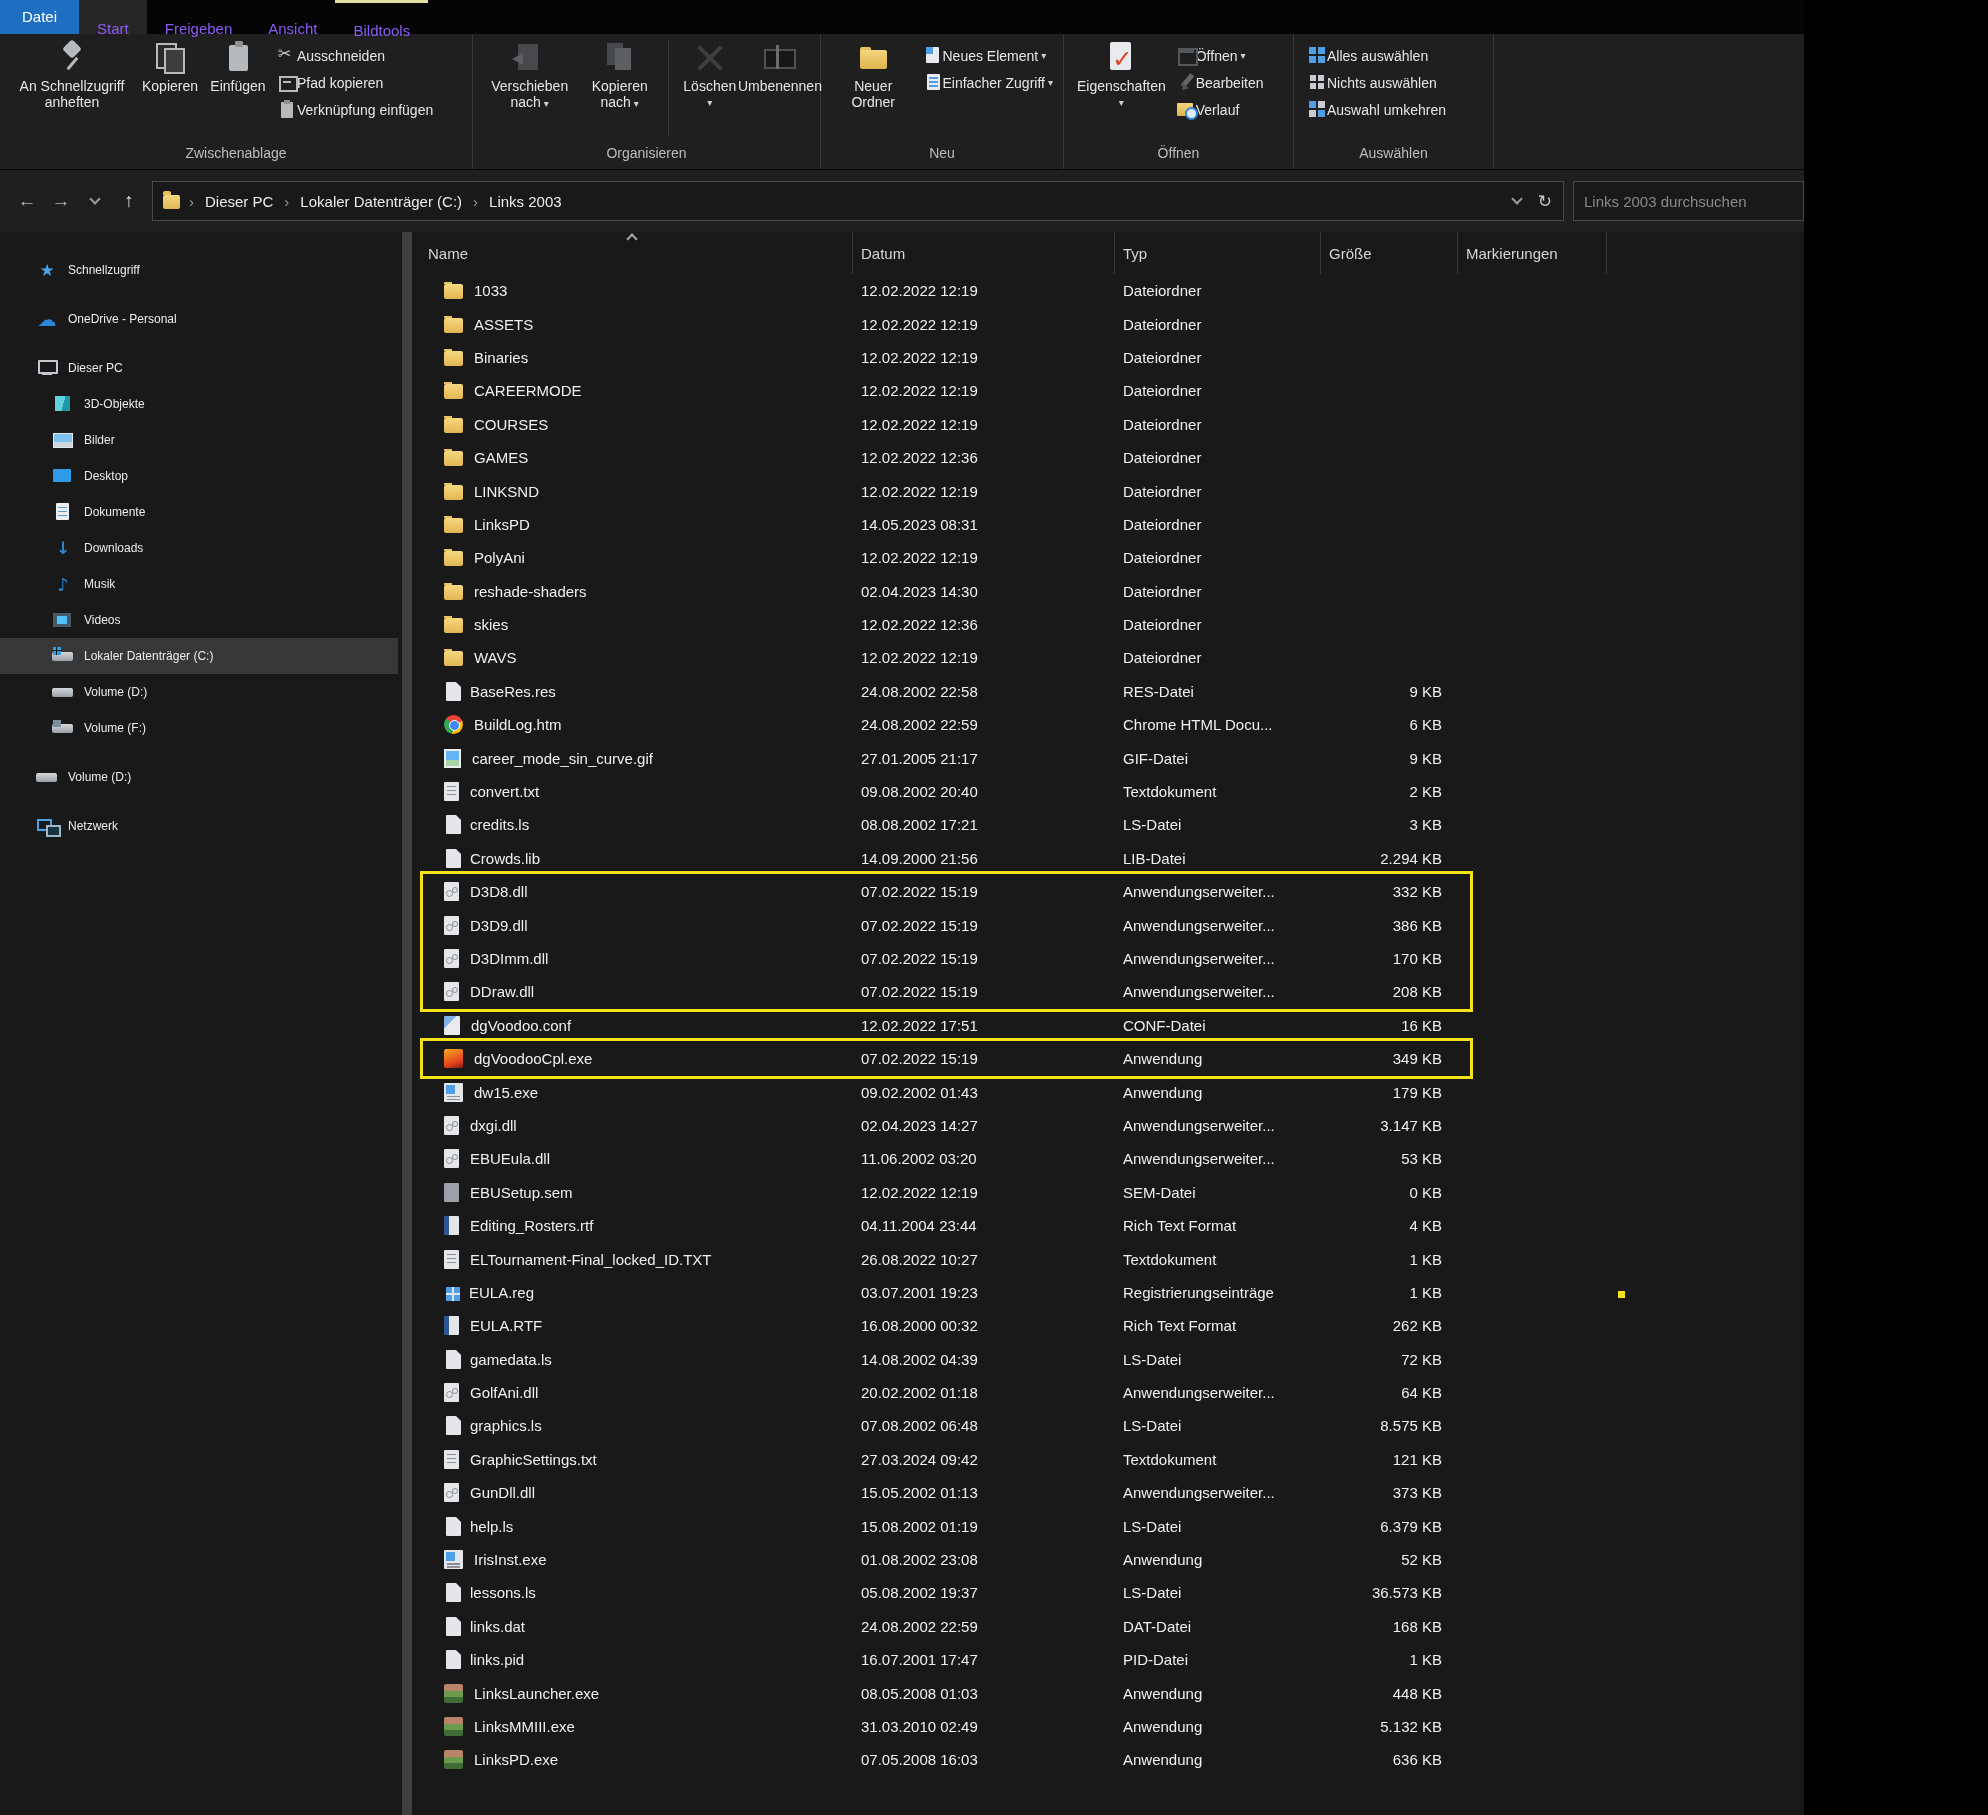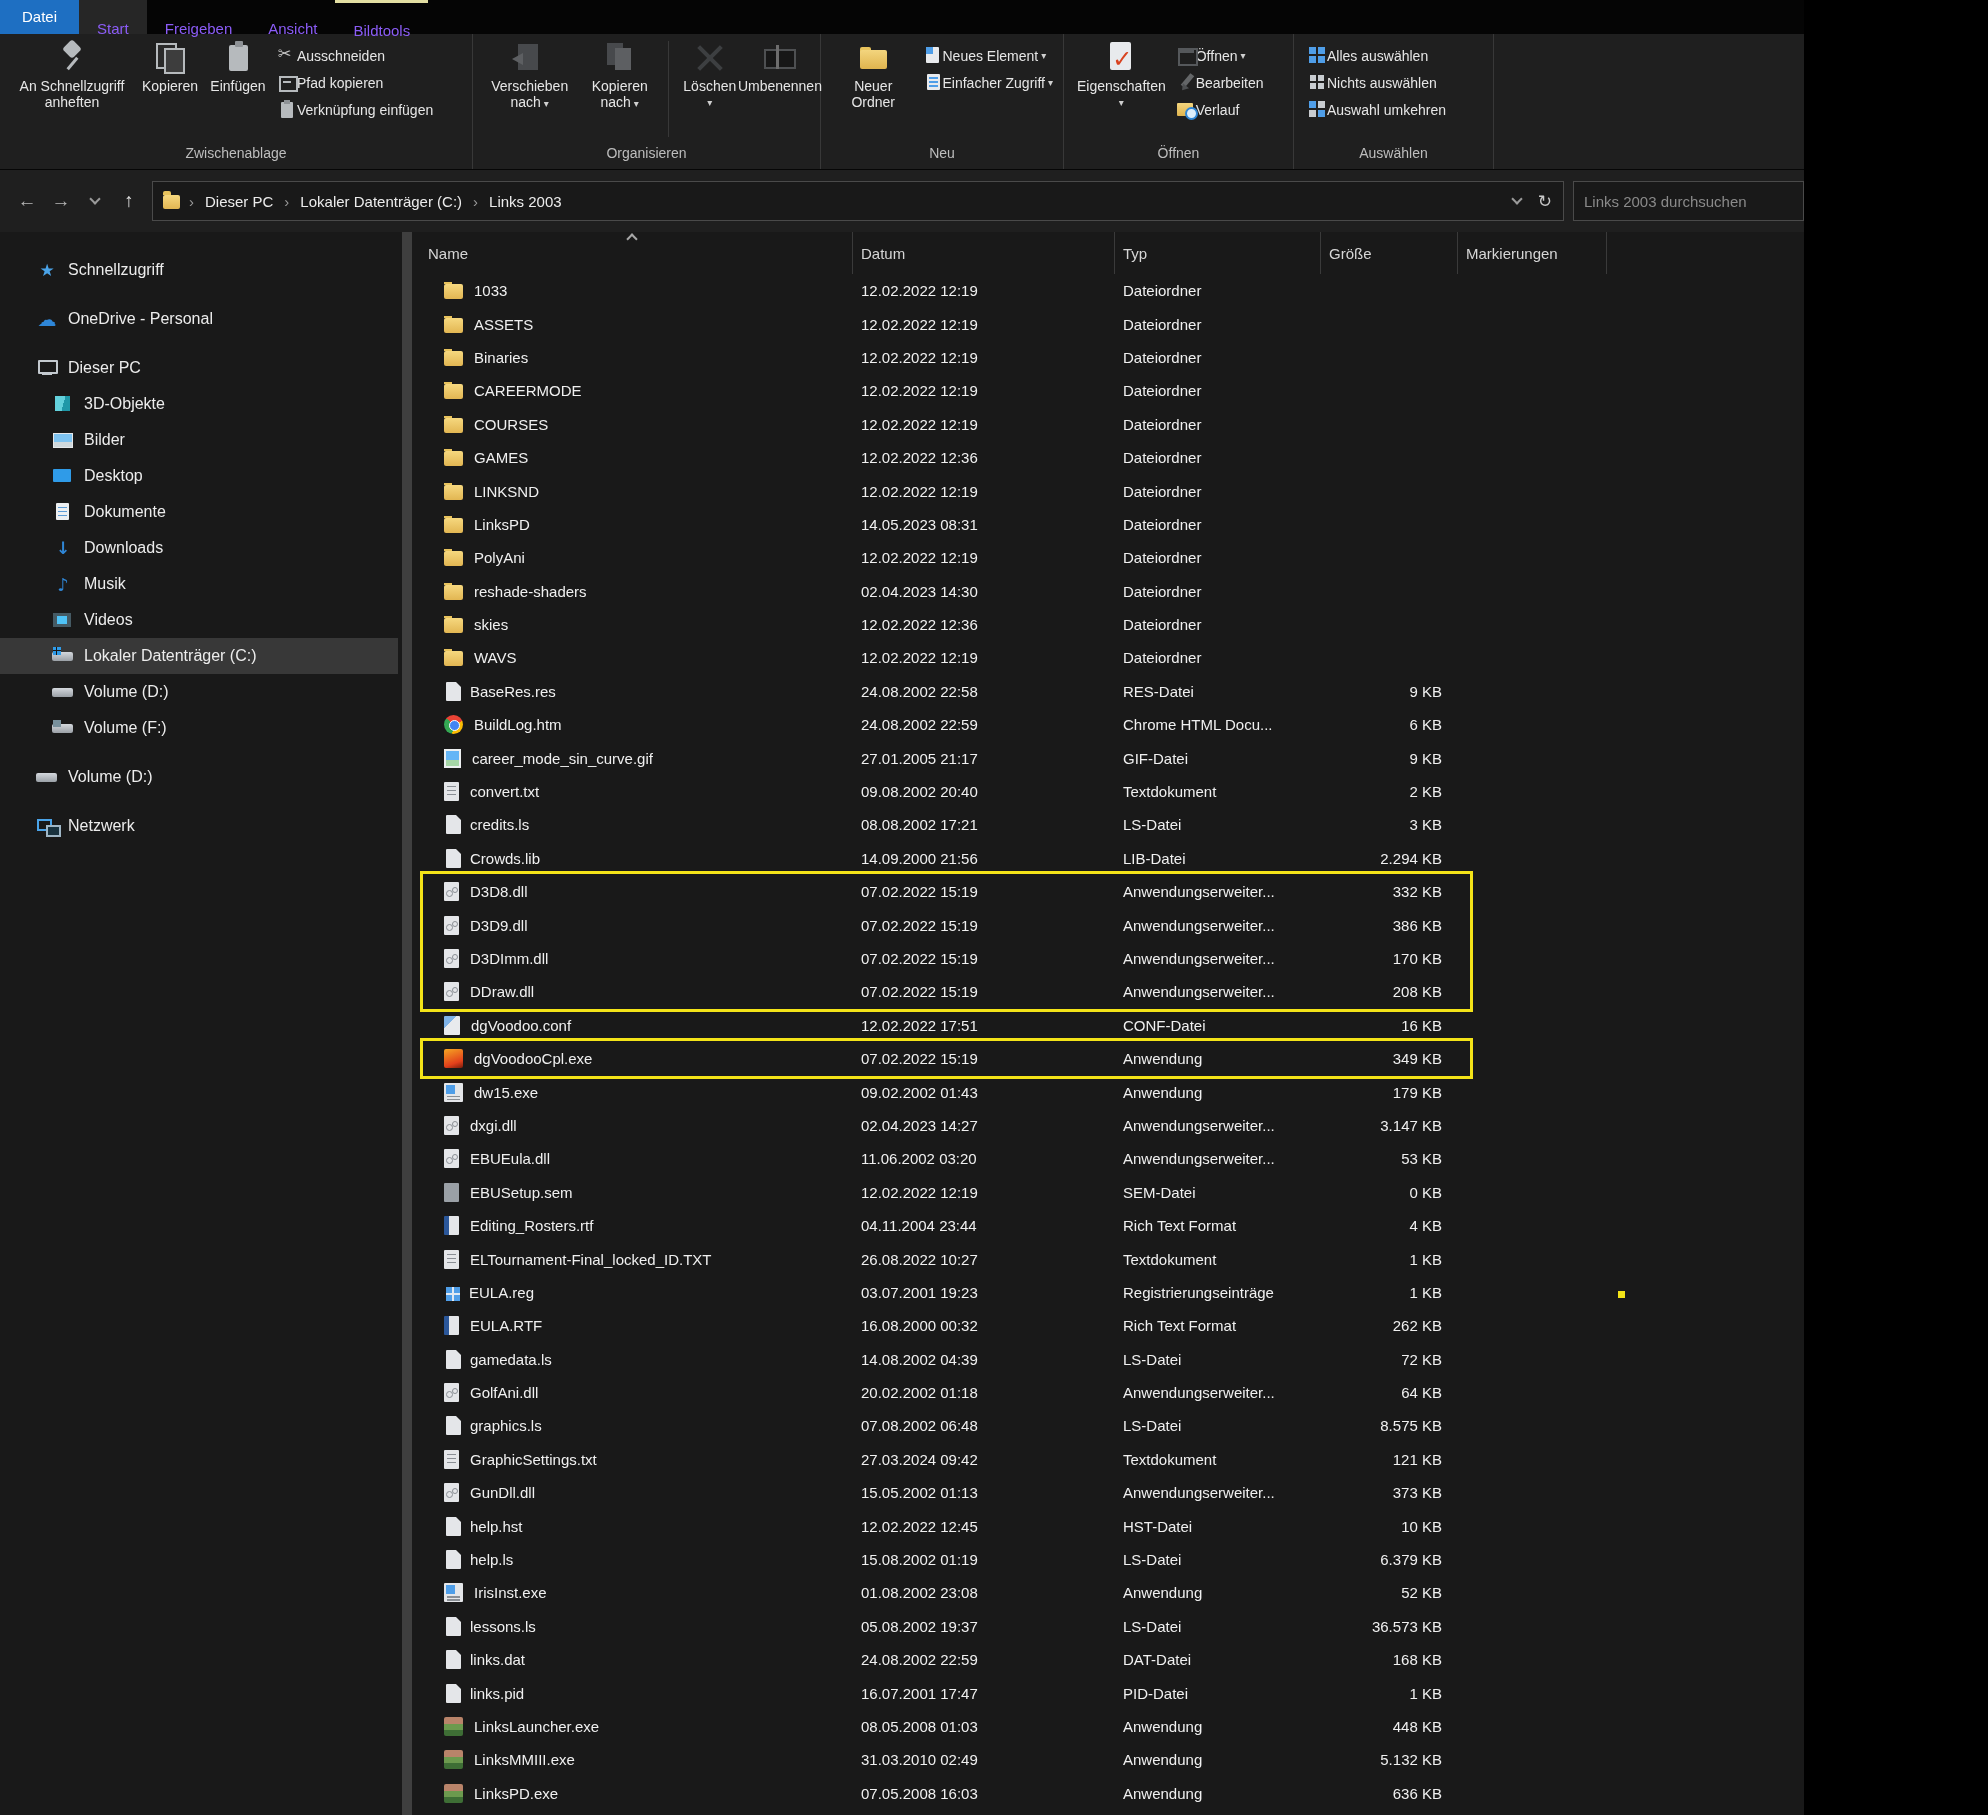--- a/index.html
+++ b/index.html
@@ -91,21 +91,21 @@
   .crumb-sep{color:#9a9a9a;padding:0 9px;font-size:15px;}
   .addr-btn{width:28px;height:32px;display:flex;align-items:center;justify-content:center;color:#c8c8c8;font-size:17px;flex:none;}
   .searchbox{width:246px;height:40px;margin-left:9px;border:1px solid #4a4a4a;background:#191919;
              color:#bdbdbd;font-size:15px;padding:0 10px;outline:none;font-family:inherit;}
   .searchbox::placeholder{color:#8a8a8a;}
 
   
   .main{display:flex;height:1583px;background:#191919;}
   .sidebar{width:420px;flex:none;position:relative;padding-top:20px;background:#191919;}
   .sscroll{position:absolute;right:8px;top:0;bottom:0;width:10px;background:#3f3f3f;}
-  .sitem{height:36px;display:flex;align-items:center;font-size:16px;color:#ececec;margin-right:22px;}
+  .sitem{height:36px;display:flex;align-items:center;font-size:12px;color:#ececec;margin-right:22px;}
   .sitem.lvl0{padding-left:36px;}
   .sitem.lvl1{padding-left:52px;}
   .sitem.gap{margin-top:13px;}
   .sitem.selected{background:#383838;}
   .si{width:22px;height:20px;margin-right:10px;position:relative;flex:none;display:flex;align-items:center;justify-content:center;}
   .si::before,.si::after{content:"";position:absolute;}
   .si-star::before{content:"★";font:17px "DejaVu Sans",sans-serif;color:#4aa3e8;position:static;}
   .si-cloud::before{content:"☁";font:19px "DejaVu Sans",sans-serif;color:#2e86d8;position:static;}
   .si-pc::before{left:2px;top:2px;width:16px;height:10px;border:2px solid #c3c9cf;border-radius:1px;}
   .si-pc::after{left:6px;top:15px;width:10px;height:2px;background:#c3c9cf;}
@@ -766,30 +766,20 @@
               <span>GunDll.dll</span>
             </div>
             <div class="c-date">15.05.2002 01:13</div>
             <div class="c-type">Anwendungserweiter...</div>
             <div class="c-size">373 KB</div>
             <div class="c-mark"></div>
           </div>
           <div class="frow">
             <div class="c-name">
               <div class="fi fi-file"></div>
-              <span>help.hst</span>
-            </div>
-            <div class="c-date">12.02.2022 12:45</div>
-            <div class="c-type">HST-Datei</div>
-            <div class="c-size">10 KB</div>
-            <div class="c-mark"></div>
-          </div>
-          <div class="frow">
-            <div class="c-name">
-              <div class="fi fi-file"></div>
               <span>help.ls</span>
             </div>
             <div class="c-date">15.08.2002 01:19</div>
             <div class="c-type">LS-Datei</div>
             <div class="c-size">6.379 KB</div>
             <div class="c-mark"></div>
           </div>
           <div class="frow">
             <div class="c-name">
               <div class="fi fi-app-window"></div>

